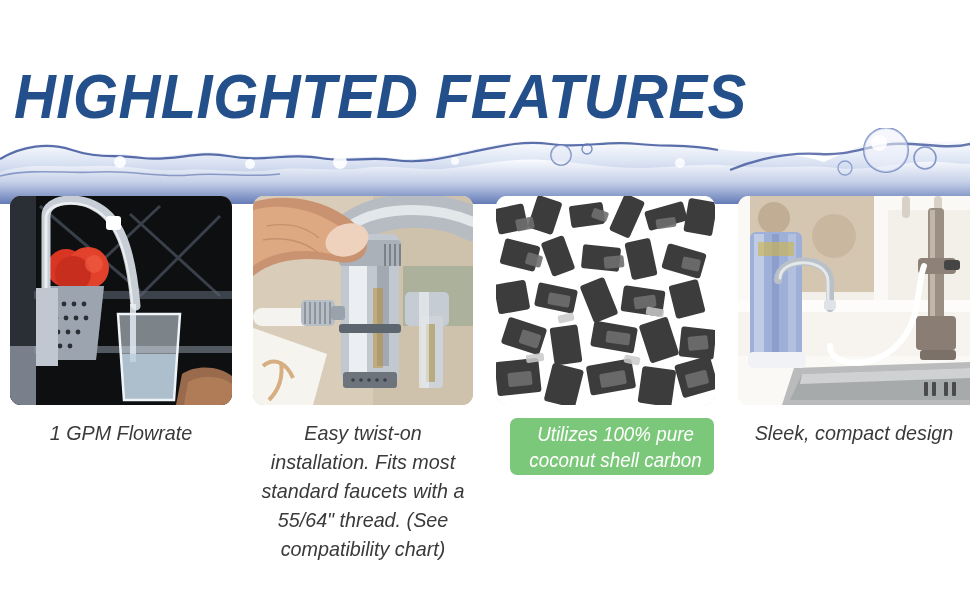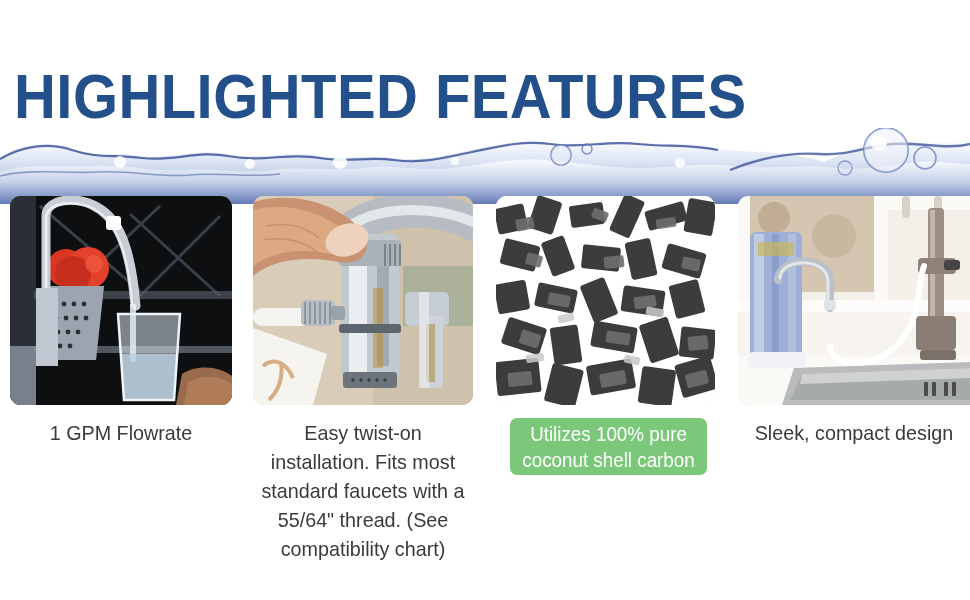--- a/index.html
+++ b/index.html
@@ -9,20 +9,21 @@
   }
   body {
     font-family: "Liberation Sans", sans-serif;
   }
   .page {
     position: relative;
     width: 970px;
     height: 600px;
     background: #ffffff;
     overflow: hidden;
+    font-style: italic;
   }
 
   
   .title {
     position: absolute;
     left: 14px;
     top: 62px;
     font-family: "Liberation Sans Narrow", "Liberation Sans", sans-serif;
     font-weight: bold;
     font-size: 63px;
@@ -86,20 +87,21 @@
     position: absolute;
     left: 510px;
     top: 418px;
     width: 197px;
     height: 57px;
     background: #7CC87A;
     border-radius: 7px;
     display: flex;
     align-items: center;
     justify-content: center;
+    padding-left: 7px;
   }
   .highlight-text {
     text-align: center;
     font-family: "Liberation Sans Narrow", "Liberation Sans", sans-serif;
     font-size: 20px;
     line-height: 26px;
     color: #ffffff;
     transform: scaleX(0.94);
   }
 </style>

